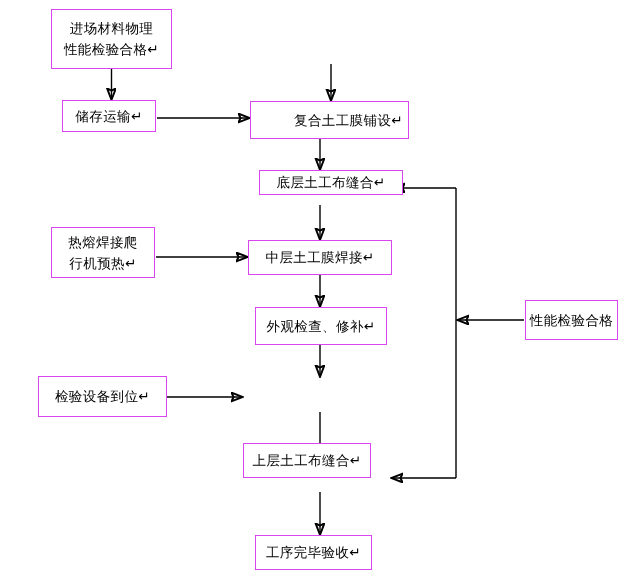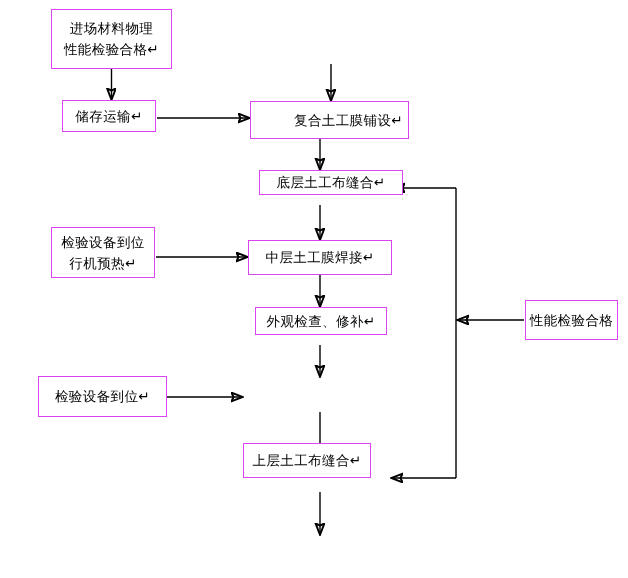--- a/index.html
+++ b/index.html
@@ -92,28 +92,29 @@
   <div class="node" style="left:51px;  top:9px;   width:121px; height:60px;">进场材料物理
 性能检验合格↵</div>
 
 
   <div class="node" style="left:62px;  top:100px; width:94px;  height:32px;">储存运输↵</div>
 
   <div class="node" style="left:250px; top:101px; width:159px; height:38px;padding-left:38px;">复合土工膜铺设↵</div>
 
   <div class="node" style="left:240px; top:170px; width:144px; height:25px;margin-left:19px;">底层土工布缝合↵</div>
 
-  <div class="node" style="left:51px;  top:227px; width:104px; height:51px;">检验设备到位
+  <div class="node" style="left:51px;  top:227px; width:104px; height:51px;">热熔焊接爬
 行机预热↵</div>
 
   <div class="node" style="left:248px; top:240px; width:144px; height:35px;text-align:center;">中层土工膜焊接↵</div>
 
-  <div class="node" style="left:255px; top:307px; width:132px; height:28px;">外观检查、修补↵</div>
+  <div class="node" style="left:255px; top:307px; width:132px; height:38px;">外观检查、修补↵</div>
 
   <div class="node" style="left:525px; top:300px; width:93px;  height:40px;">性能检验合格</div>
 
   <div class="node" style="left:38px;  top:376px; width:129px; height:41px;">检验设备到位↵</div>
 
 
   <div class="node" style="left:243px; top:443px; width:128px; height:35px;">上层土工布缝合↵</div>
 
+  <div class="node" style="left:255px; top:535px; width:117px; height:35px;">工序完毕验收↵</div>
 
 </div>
 
 </body></html>

